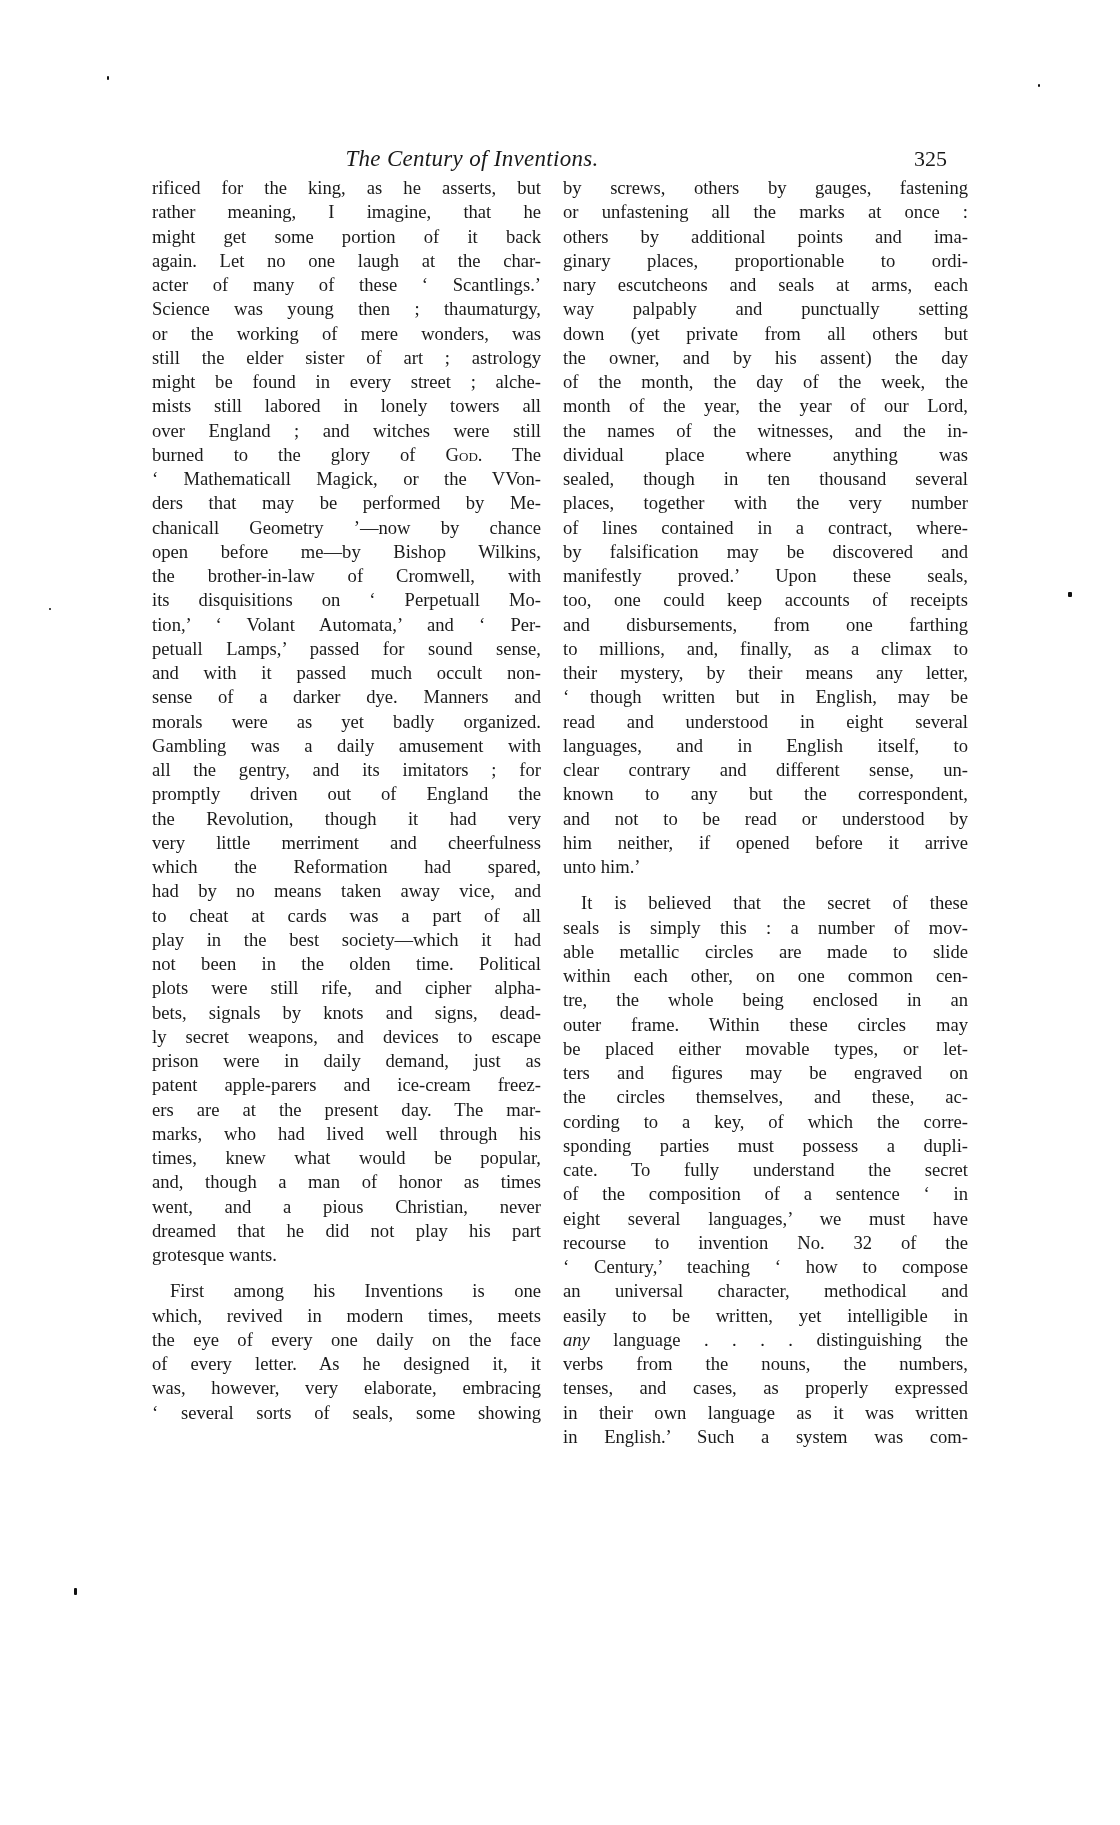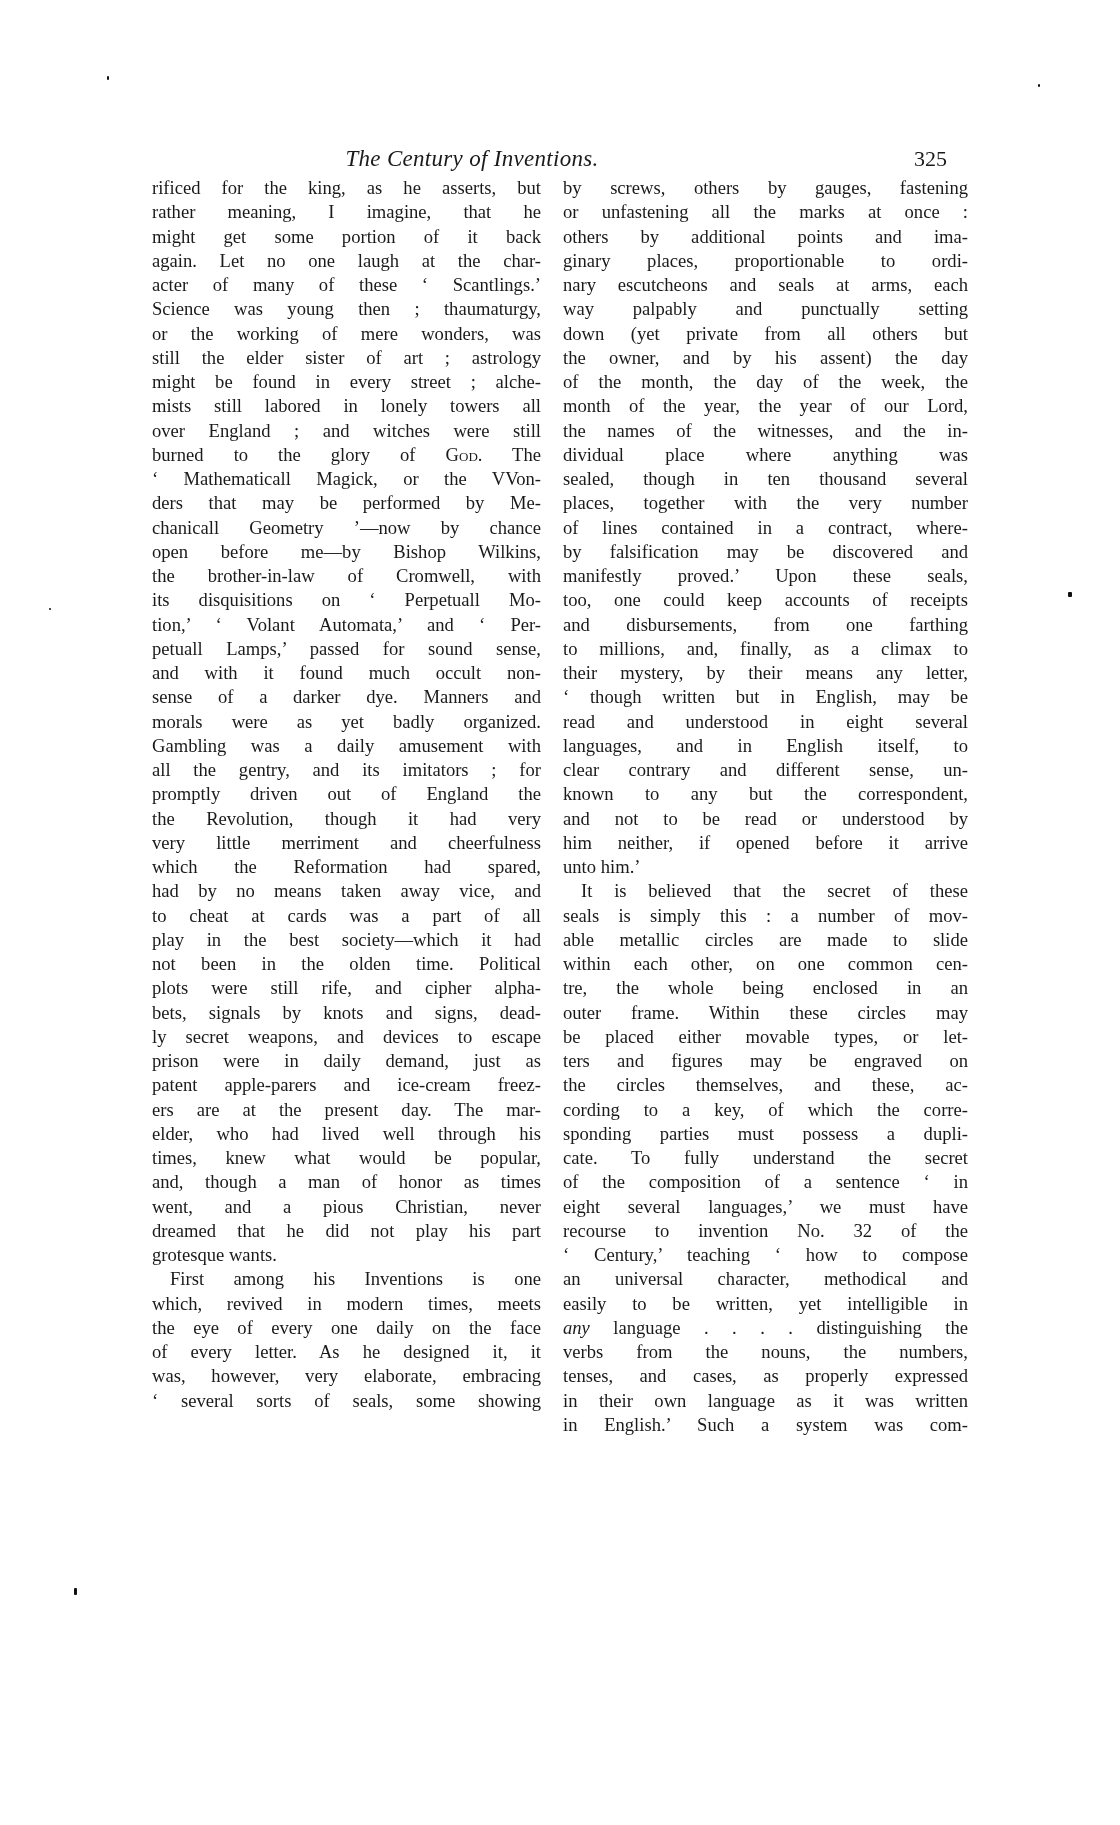--- a/index.html
+++ b/index.html
@@ -62,20 +62,21 @@
     text-align: justify;
     text-align-last: justify;
     overflow: visible;
   }
   .line.last {
     text-align: center;
     text-align-last: left;
   }
   .line.indent {
     padding-left: 18px;
+    margin-top: 12px;
   }
   .line em, .italic { font-style: italic; }
   .smallcaps { font-variant: small-caps; }
   .speck {
     position: absolute;
     background: #111;
     border-radius: 1px;
   }
 </style>
 </head>
@@ -102,40 +103,40 @@
       <div class="line">over England ; and witches were still</div>
       <div class="line">burned to the glory of <span class="smallcaps">God</span>. The</div>
       <div class="line">‘ Mathematicall Magick, or the VVon-</div>
       <div class="line">ders that may be performed by Me-</div>
       <div class="line">chanicall Geometry ’—now by chance</div>
       <div class="line">open before me—by Bishop Wilkins,</div>
       <div class="line">the brother-in-law of Cromwell, with</div>
       <div class="line">its disquisitions on ‘ Perpetuall Mo-</div>
       <div class="line">tion,’ ‘ Volant Automata,’ and ‘ Per-</div>
       <div class="line">petuall Lamps,’ passed for sound sense,</div>
-      <div class="line">and with it found much occult non-</div>
+      <div class="line">and with it passed much occult non-</div>
       <div class="line">sense of a darker dye. Manners and</div>
       <div class="line">morals were as yet badly organized.</div>
       <div class="line">Gambling was a daily amusement with</div>
       <div class="line">all the gentry, and its imitators ; for</div>
       <div class="line">promptly driven out of England the</div>
       <div class="line">the Revolution, though it had very</div>
       <div class="line">very little merriment and cheerfulness</div>
       <div class="line">which the Reformation had spared,</div>
       <div class="line">had by no means taken away vice, and</div>
       <div class="line">to cheat at cards was a part of all</div>
       <div class="line">play in the best society—which it had</div>
       <div class="line">not been in the olden time. Political</div>
       <div class="line">plots were still rife, and cipher alpha-</div>
       <div class="line">bets, signals by knots and signs, dead-</div>
       <div class="line">ly secret weapons, and devices to escape</div>
       <div class="line">prison were in daily demand, just as</div>
       <div class="line">patent apple-parers and ice-cream freez-</div>
       <div class="line">ers are at the present day. The mar-</div>
-      <div class="line">elder, who had lived well through his</div>
+      <div class="line">marks, who had lived well through his</div>
       <div class="line">times, knew what would be popular,</div>
       <div class="line">and, though a man of honor as times</div>
       <div class="line">went, and a pious Christian, never</div>
       <div class="line">dreamed that he did not play his part</div>
       <div class="line last">grotesque wants.</div>
       <div class="line indent">First among his Inventions is one</div>
       <div class="line">which, revived in modern times, meets</div>
       <div class="line">the eye of every one daily on the face</div>
       <div class="line">of every letter. As he designed it, it</div>
       <div class="line">was, however, very elaborate, embracing</div>

